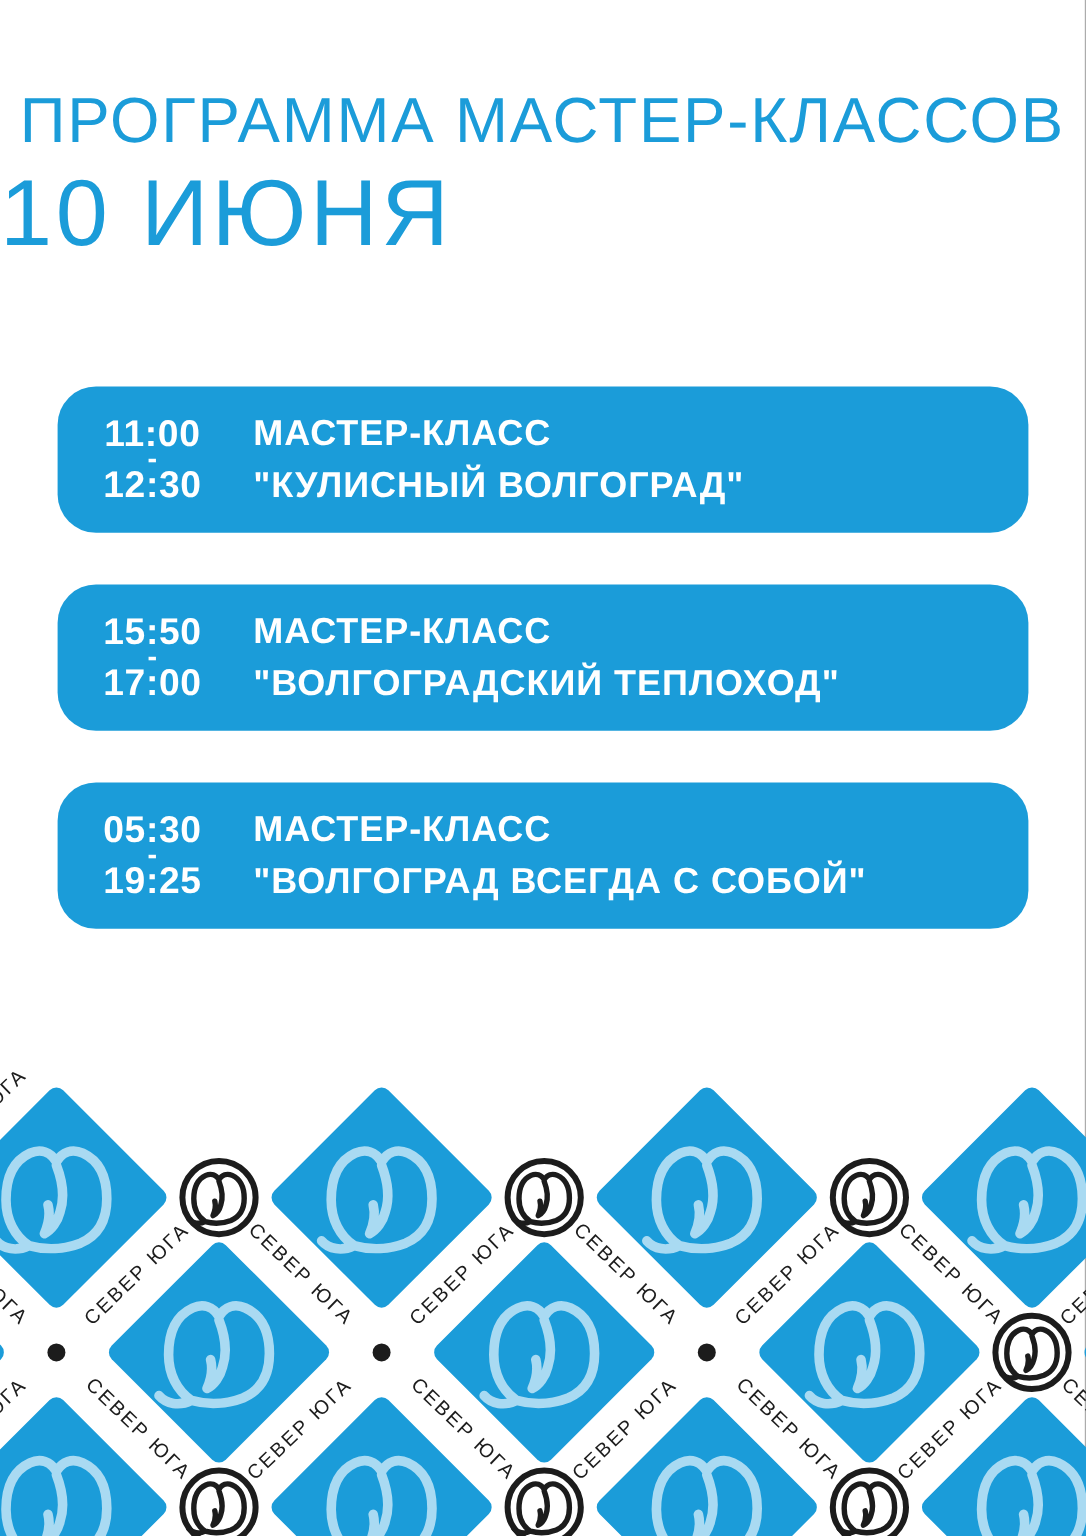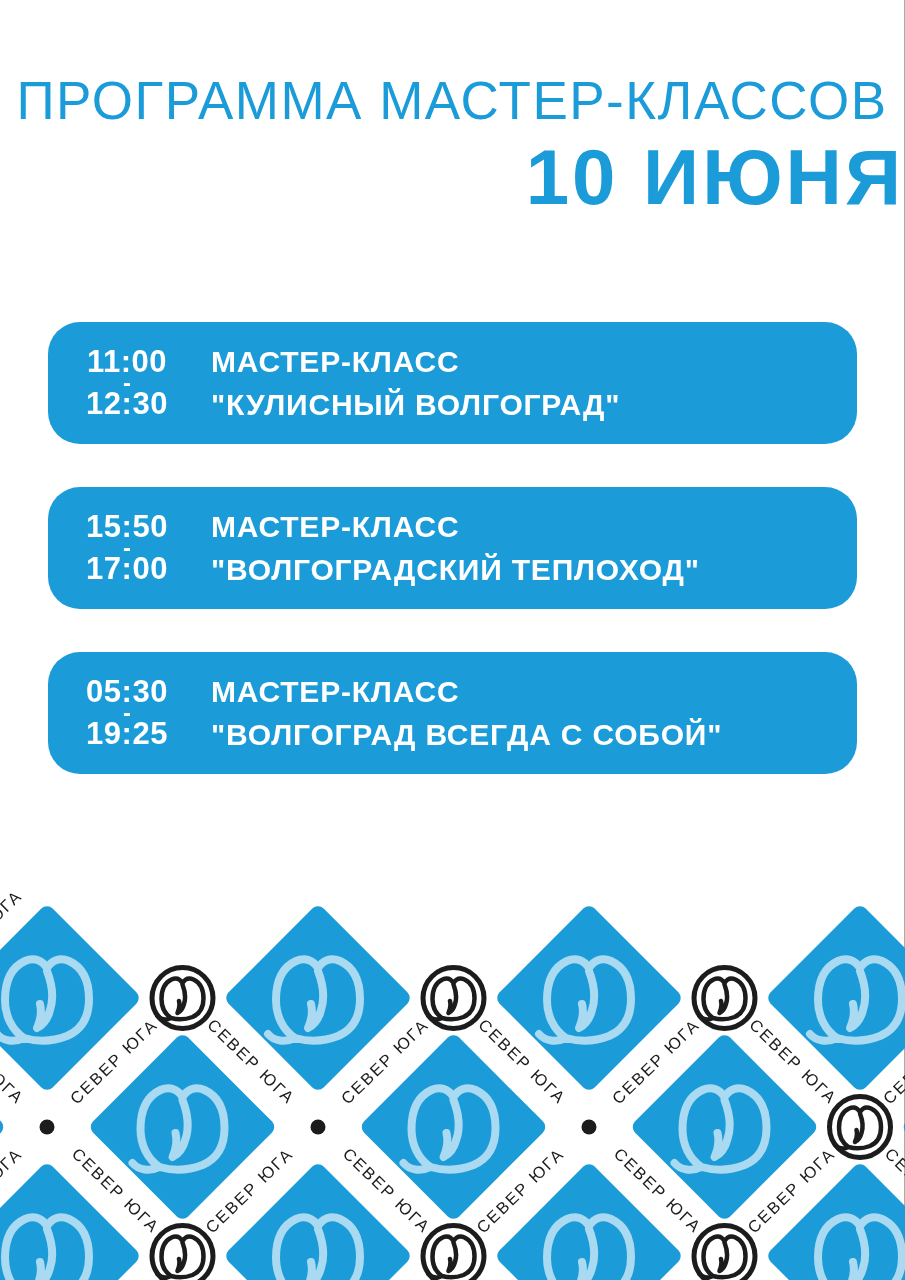--- a/index.html
+++ b/index.html
@@ -14,22 +14,22 @@
   .poster{position:absolute;inset:0;border-right:1px solid rgba(70,70,70,.45);}
   
   .title{
     position:absolute;top:74px;left:0;width:100%;margin:0;
     text-align:center;color:var(--blue);
     font-size:53px;font-weight:500;letter-spacing:1.5px;line-height:1;
     white-space:nowrap;
   }
   .date{
     position:absolute;top:138px;left:0;width:100%;margin:0;
-    text-align:right;color:var(--blue);
-    font-size:78px;font-weight:700;letter-spacing:3px;line-height:1;
+    text-align:left;color:var(--blue);
+    font-size:78px;font-weight:400;letter-spacing:3px;line-height:1;
     white-space:nowrap;
   }
   
   .cards{position:absolute;top:322px;left:48px;width:809px;}
   .card{
     height:122px;margin-bottom:43px;background:var(--blue);
     border-radius:32px;display:flex;align-items:center;color:#fff;
   }
   .time{
     margin-left:37px;width:84px;flex:0 0 auto;

